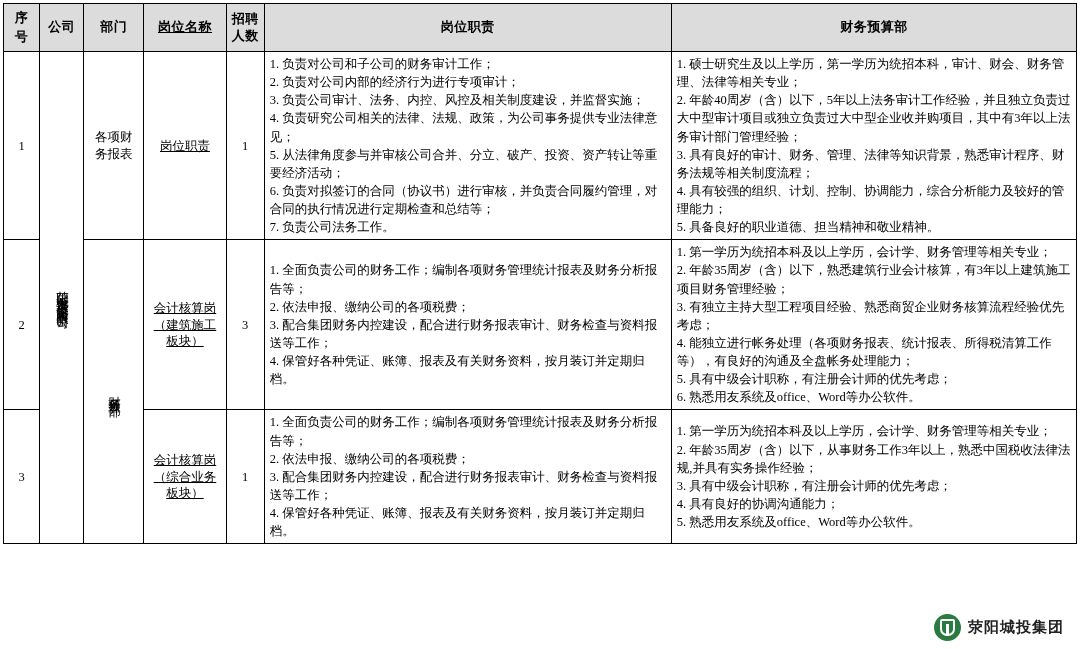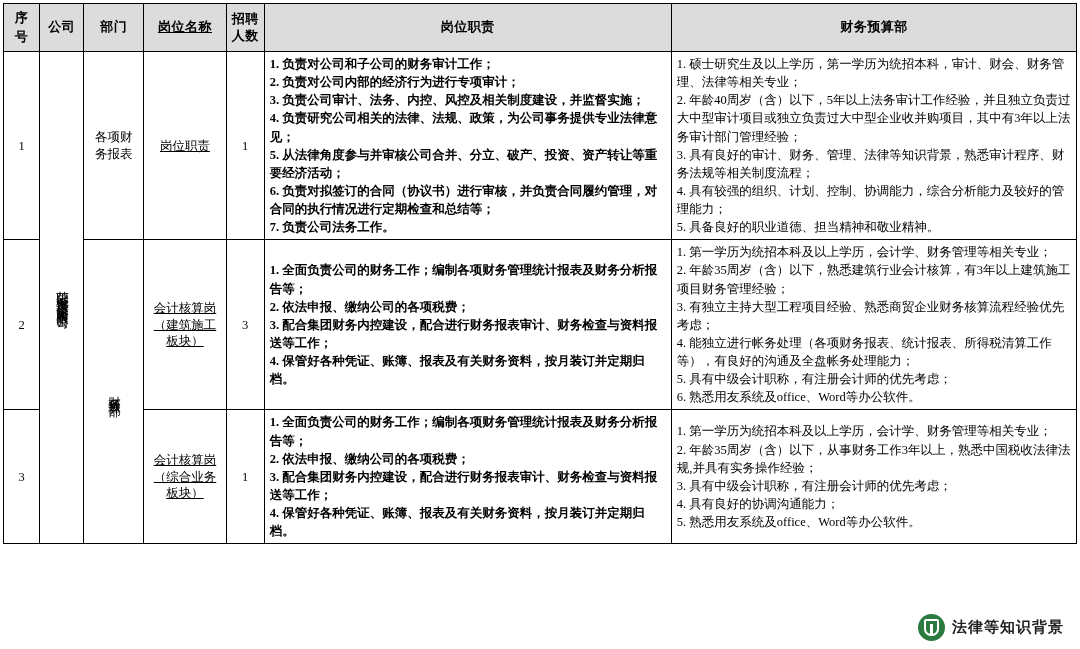--- a/index.html
+++ b/index.html
@@ -42,21 +42,21 @@
     text-align: center;
     font-size: 13px;
     height: 48px;
     letter-spacing: 0.5px;
   }
   .c-seq   { width: 36px;  text-align: center; margin-top: 31px; }
   .c-comp  { width: 44px;  text-align: center; }
   .c-dept  { width: 60px;  text-align: center; }
   .c-post  { width: 82px;  text-align: center; text-decoration: underline; }
   .c-num   { width: 38px;  text-align: center; margin-left: 30px; }
-  .c-duty  { width: 406px; text-align: left; font-weight: bold; }
+  .c-duty  { width: 406px; text-align: left; }
   .c-qual  { width: 404px; text-align: left; }
 
   td.center-v {
     text-align: center;
   }
   .vtext {
     writing-mode: vertical-rl;
     text-orientation: upright;
     letter-spacing: 2px;
     line-height: 1.25;
@@ -197,15 +197,15 @@
 2. 年龄35周岁（含）以下，从事财务工作3年以上，熟悉中国税收法律法规,并具有实务操作经验；
 3. 具有中级会计职称，有注册会计师的优先考虑；
 4. 具有良好的协调沟通能力；
 5. 熟悉用友系统及office、Word等办公软件。</span></td>
       </tr>
     </tbody>
   </table>
 
   <div class="watermark">
     <div class="wm-logo"></div>
-    <div class="wm-text">法律等知识背景</div>
+    <div class="wm-text">荥阳城投集团</div>
   </div>
 </div>
 
 </body></html>

